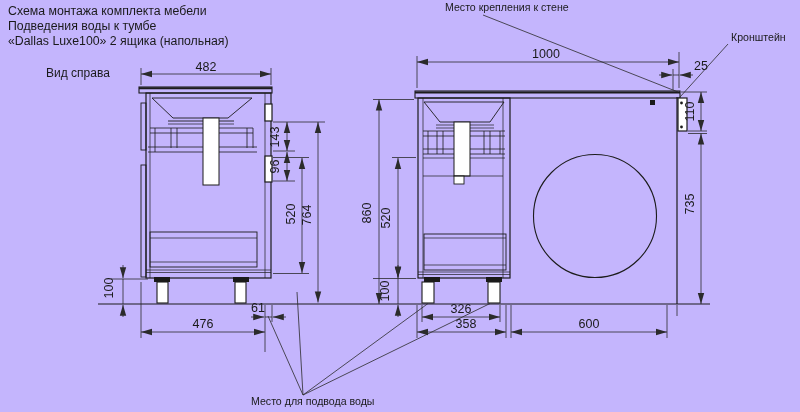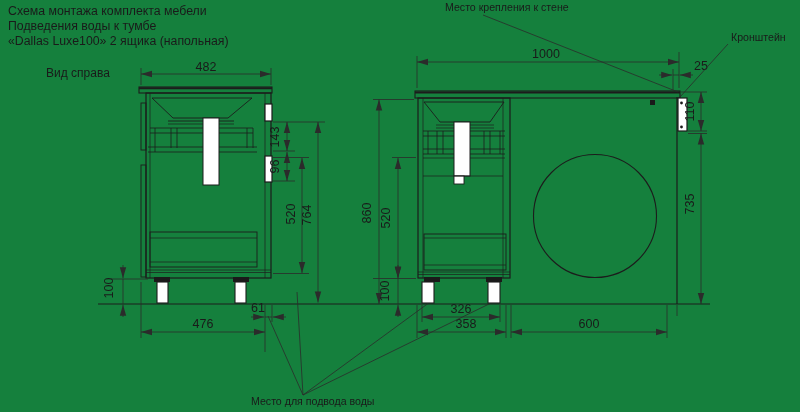--- a/index.html
+++ b/index.html
@@ -1,16 +1,16 @@
 <!DOCTYPE html>
 <html><head>
 <meta charset="utf-8">
 <style>
   html,body{margin:0;padding:0;background:#fff;}
-  .page{position:relative;width:800px;height:412px;background:#15803d;overflow:hidden;
+  .page{position:relative;width:800px;height:412px;background:#c4b5fd;overflow:hidden;
         font-family:"Liberation Sans","DejaVu Sans",sans-serif;}
   svg text{font-family:"Liberation Sans","DejaVu Sans",sans-serif;fill:#1a1a1a;stroke:none;}
   .ttl{font-size:12.3px;}
   .vlbl{font-size:12px;}
   .lbl{font-size:10.6px;}
   .dt{font-size:12.5px;}
 </style>
 </head>
 <body>
 

